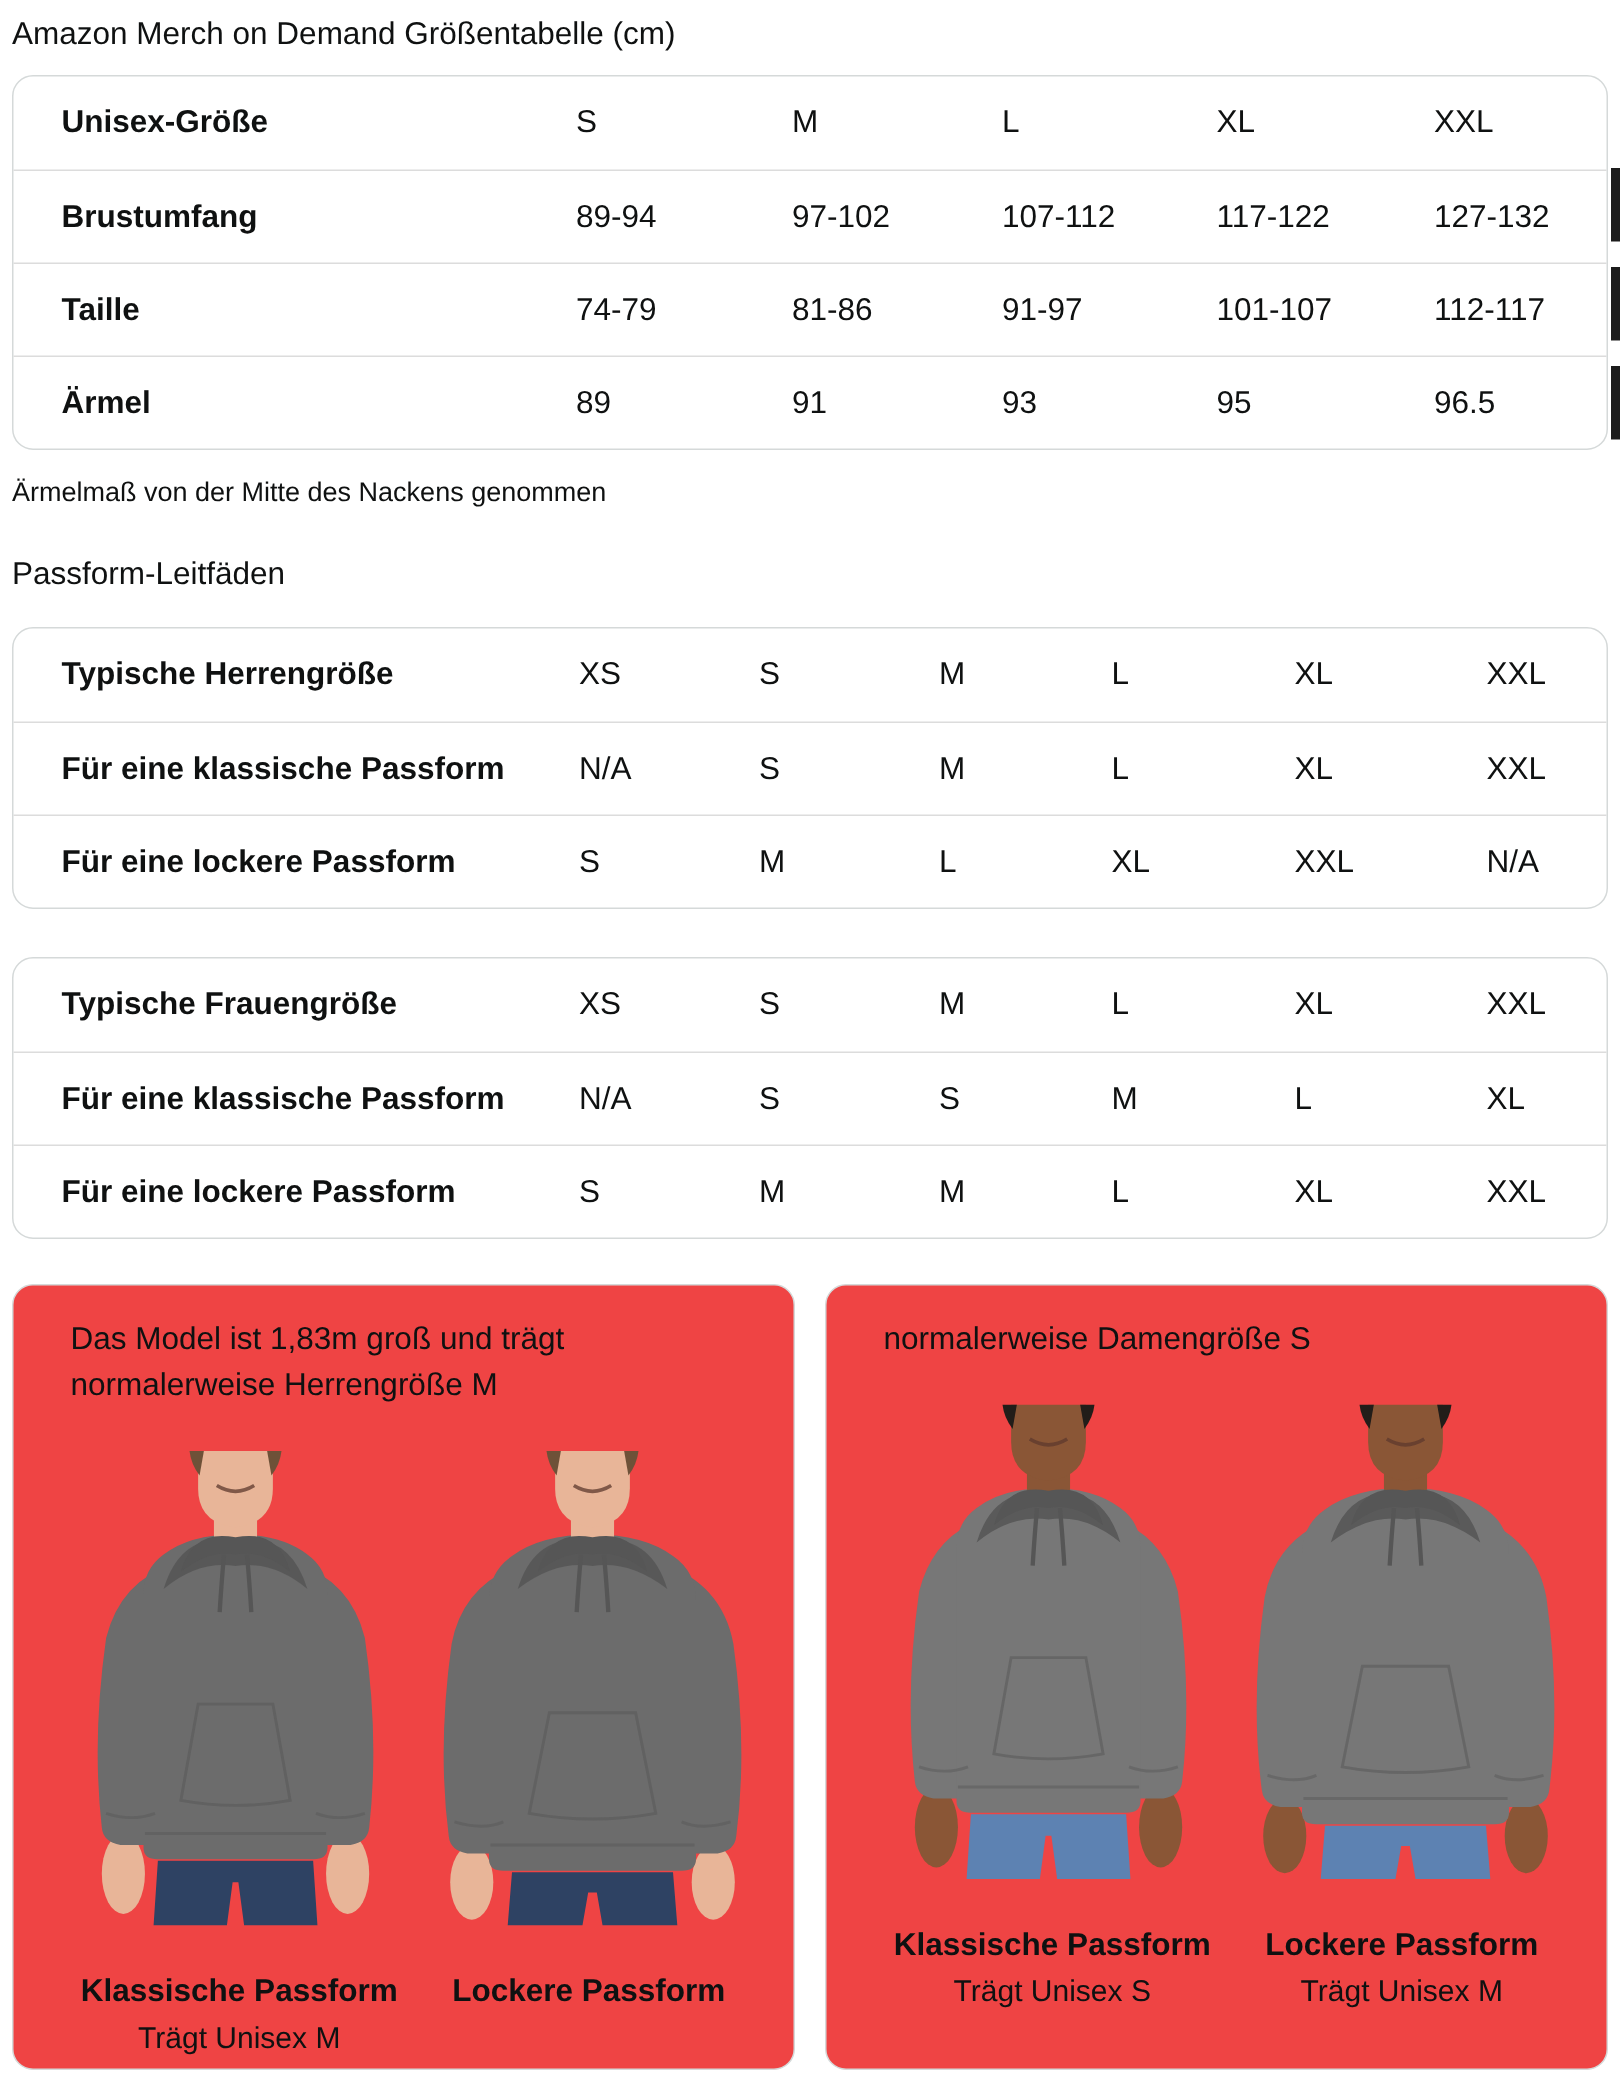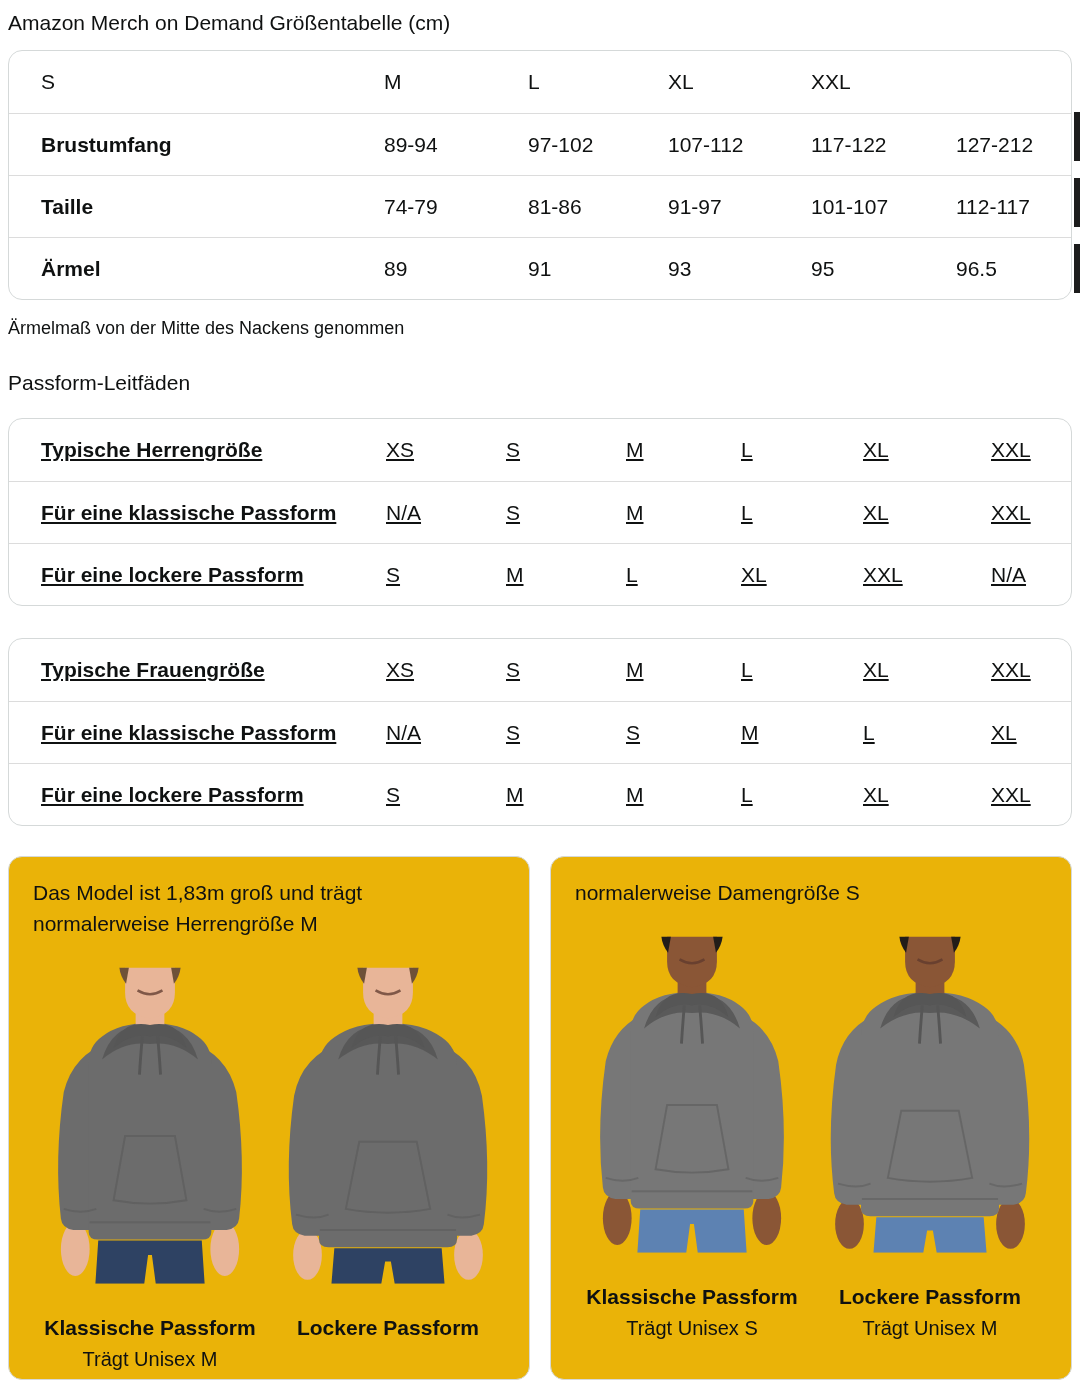--- a/index.html
+++ b/index.html
@@ -10,29 +10,29 @@
   body{
     width:1080px;height:1388px;background:#fff;color:var(--text,#0f1111);
     font-family:"Liberation Sans","DejaVu Sans",sans-serif;position:relative;overflow:hidden;
   }
   .page{padding:8px 8px 0 8px;}
   .page-title{font-size:21px;line-height:26px;margin:2px 0 0 0;font-weight:400;}
   .size-table{border:1px solid var(--table-border,#d5d9d9);border-radius:14px;margin-top:14px;background:#fff;}
   .t-row{display:grid;align-items:center;height:62px;padding-left:32px;font-size:21px;}
   .t-row + .t-row{border-top:1px solid var(--row-divider,#dcdcdc);}
   .t1 .t-row{grid-template-columns:343px 144px 140px 143px 145px auto;}
-  .t2 .t-row{grid-template-columns:345px 120px 120px 115px 122px 128px auto;text-decoration:underline;}
+  .t2 .t-row{grid-template-columns:345px 120px 120px 115px 122px 128px auto;}
   .row-label{font-weight:700;}
   .cell{font-weight:400;}
   .note{font-size:18px;line-height:24px;margin-top:16px;font-weight:400;}
   .section-heading{font-size:21px;line-height:30px;margin-top:28px;font-weight:400;}
   .size-table.mt20{margin-top:20px;}
   .size-table.mt32{margin-top:32px;}
   .cards{display:flex;justify-content:space-between;margin-top:30px;}
-  .model-card{width:522px;height:524px;border:1px solid var(--table-border,#d5d9d9);border-radius:14px;padding:20px 24px 16px 24px;background:#eab308;}
+  .model-card{width:522px;height:524px;border:1px solid var(--table-border,#d5d9d9);border-radius:14px;padding:20px 24px 16px 38px;background:#ef4444;}
   .card-desc{font-size:21px;line-height:31px;font-weight:400;}
   .photos{display:flex;justify-content:center;gap:8px;margin-top:18px;}
   .photo{width:230px;height:328px;display:flex;align-items:flex-end;justify-content:center;}
   .photo svg{width:232px;height:319px;display:block;}
   .captions{display:flex;justify-content:center;gap:8px;margin-top:28px;}
   .caption{width:230px;text-align:center;}
   .caption .fit{font-size:21px;line-height:30px;font-weight:700;}
   .caption .size{font-size:20px;line-height:32px;font-weight:400;}
   .edge-mark{position:absolute;right:0;width:6px;background:var(--edge-indicator,#1c1c1c);}
   
@@ -91,33 +91,34 @@
     </symbol>
   </defs>
 </svg>
 
 <div class="page">
 
   <div class="page-title">Amazon Merch on Demand Größentabelle (cm)</div>
 
   <div class="size-table t1">
     <div class="t-row">
+      <div class="row-label">Unisex-Größe</div>
       <div class="cell">S</div>
       <div class="cell">M</div>
       <div class="cell">L</div>
       <div class="cell">XL</div>
       <div class="cell">XXL</div>
     </div>
     <div class="t-row">
       <div class="row-label">Brustumfang</div>
       <div class="cell">89-94</div>
       <div class="cell">97-102</div>
       <div class="cell">107-112</div>
       <div class="cell">117-122</div>
-      <div class="cell">127-212</div>
+      <div class="cell">127-132</div>
     </div>
     <div class="t-row">
       <div class="row-label">Taille</div>
       <div class="cell">74-79</div>
       <div class="cell">81-86</div>
       <div class="cell">91-97</div>
       <div class="cell">101-107</div>
       <div class="cell">112-117</div>
     </div>
     <div class="t-row">

